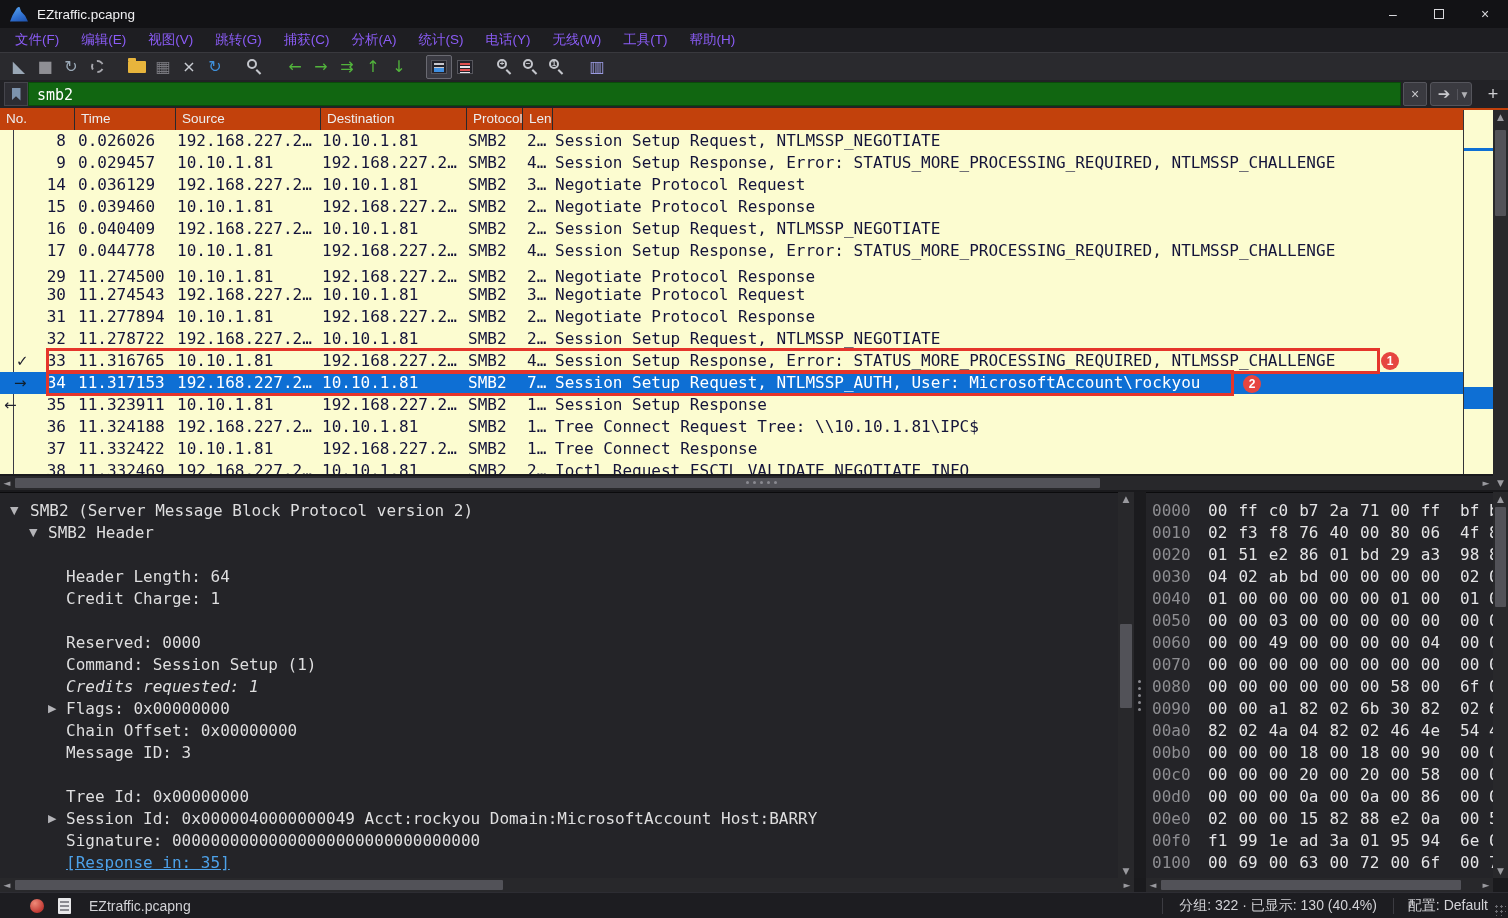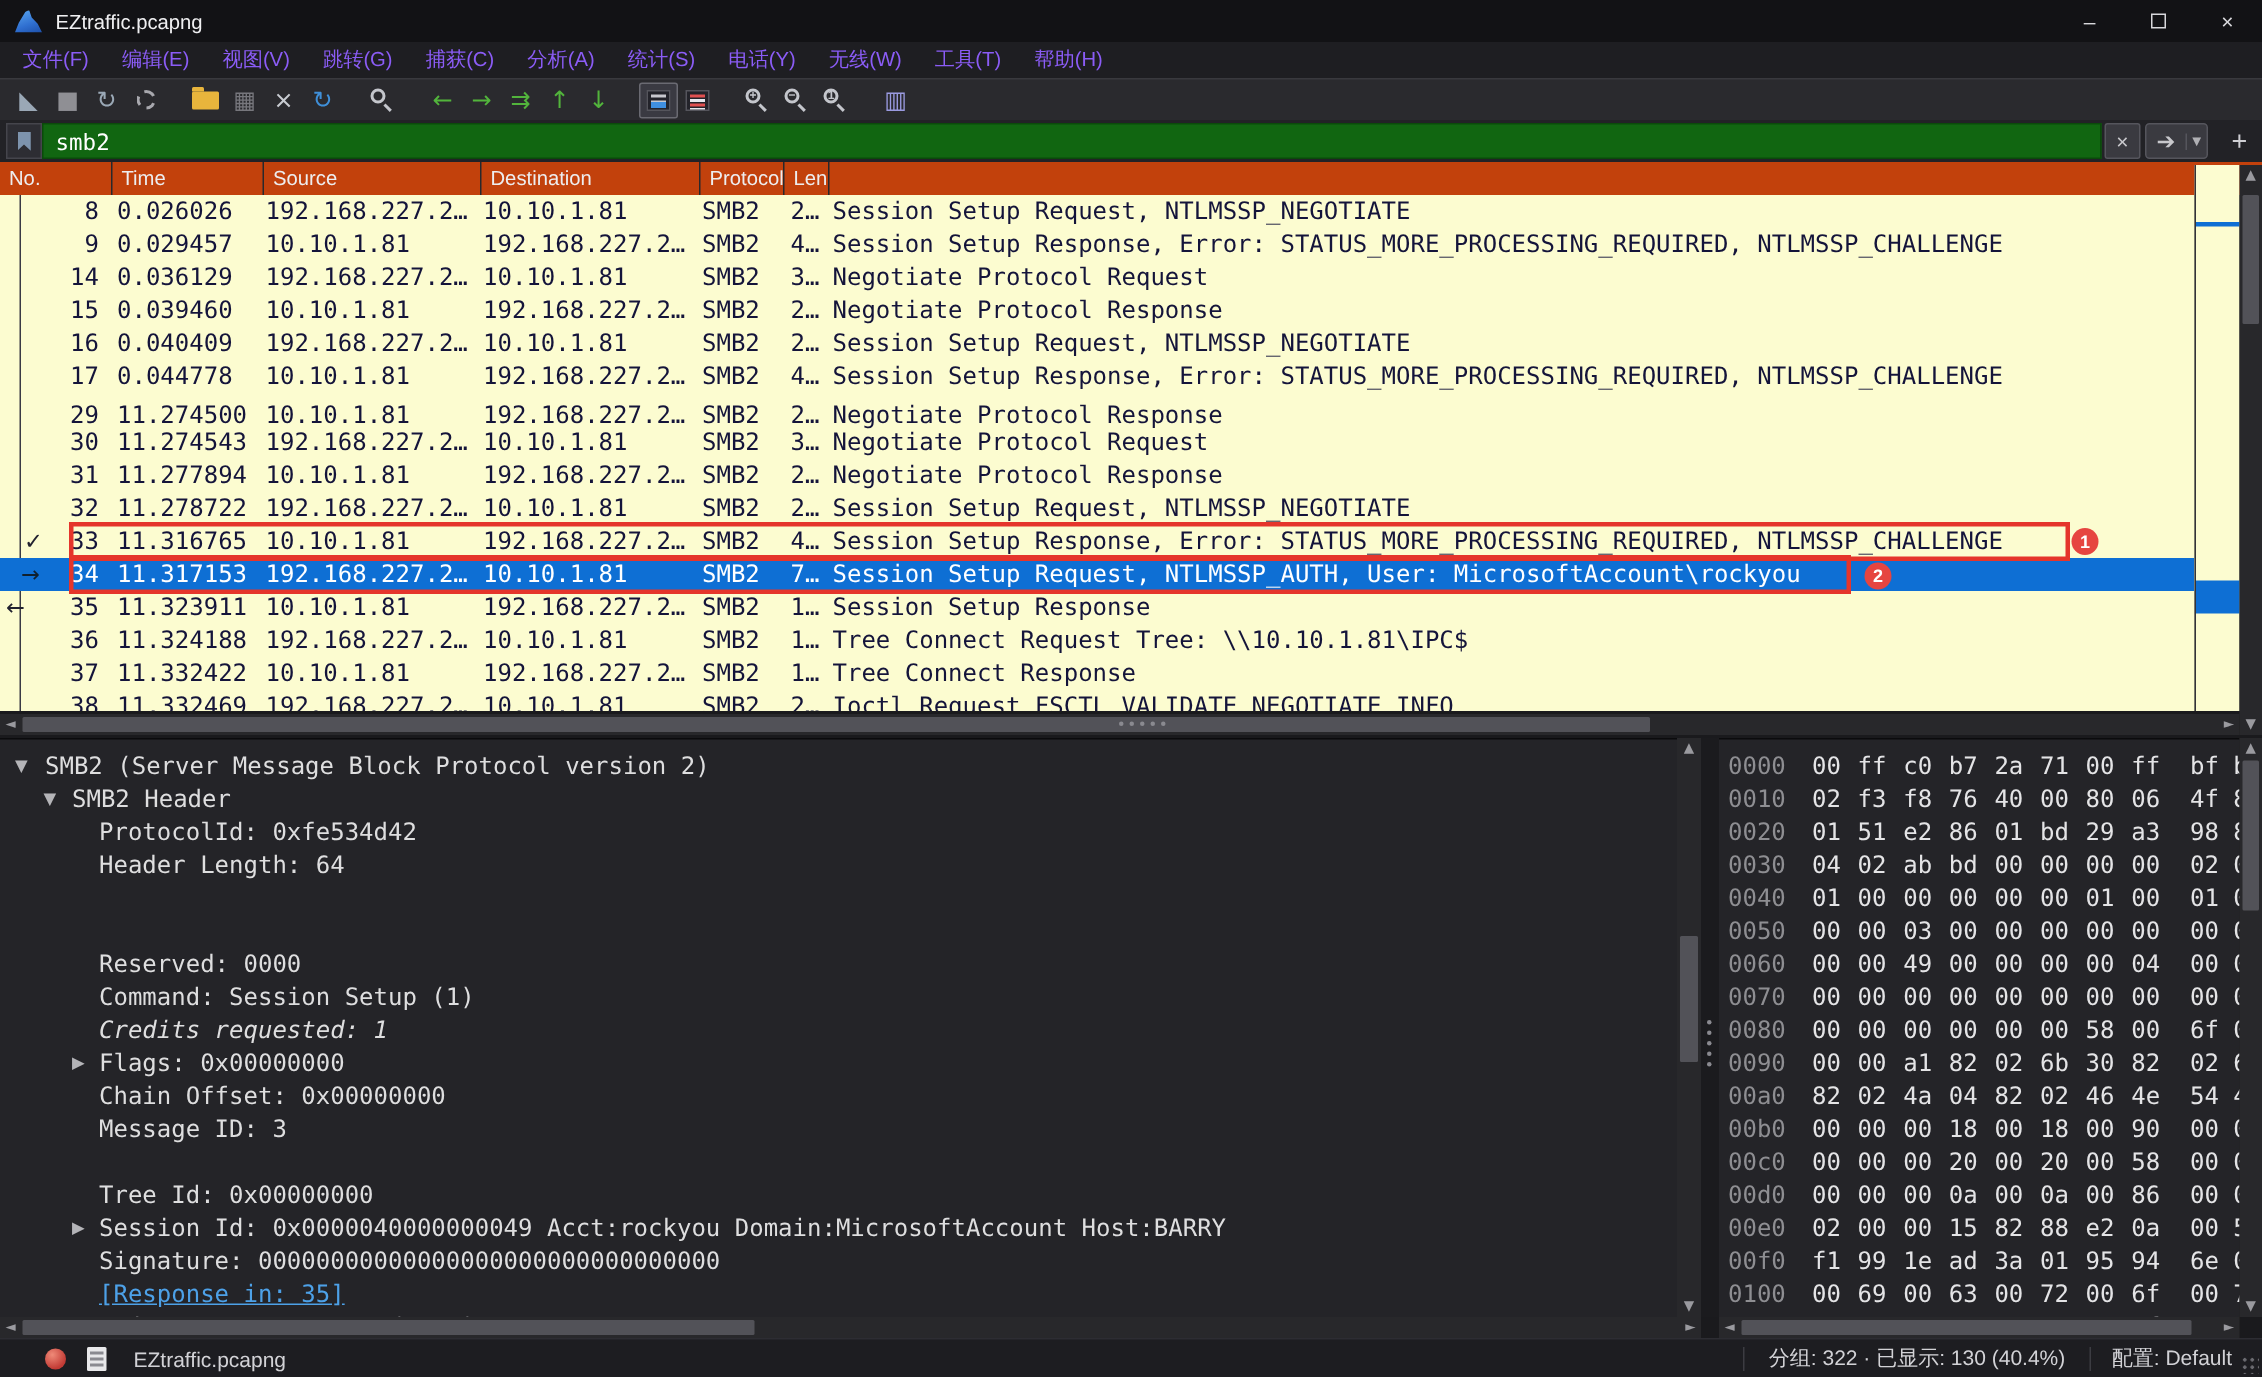--- a/index.html
+++ b/index.html
@@ -429,22 +429,22 @@
         <i></i>
         <i></i>
         <i></i>
         <i></i>
       </div>
   </div>
 
   <div class="abs detail-pane" id="detail-pane">
       <div class="dline" style="top: 7px;"><span class="exp" style="left: 10px;">▼</span><span class="dtext" style="left: 30px;">SMB2 (Server Message Block Protocol version 2)</span></div>
       <div class="dline" style="top: 29px;"><span class="exp" style="left: 29px;">▼</span><span class="dtext" style="left: 48px;">SMB2 Header</span></div>
-      <div class="dline" style="top: 51px;"><span class="dtext" style="left: 66px;">ProtocolId: 0xfe534d42</span></div>
       <div class="dline" style="top: 73px;"><span class="dtext" style="left: 66px;">Header Length: 64</span></div>
+      <div class="dline" style="top: 95px;"><span class="dtext" style="left: 66px;">Credit Charge: 1</span></div>
       <div class="dline" style="top: 139px;"><span class="dtext" style="left: 66px;">Reserved: 0000</span></div>
       <div class="dline" style="top: 161px;"><span class="dtext" style="left: 66px;">Command: Session Setup (1)</span></div>
       <div class="dline" style="top: 183px; font-style: italic;"><span class="dtext" style="left: 66px;">Credits requested: 1</span></div>
       <div class="dline" style="top: 205px;"><span class="exp" style="left: 48px;">▶</span><span class="dtext" style="left: 66px;">Flags: 0x00000000</span></div>
       <div class="dline" style="top: 227px;"><span class="dtext" style="left: 66px;">Chain Offset: 0x00000000</span></div>
       <div class="dline" style="top: 249px;"><span class="dtext" style="left: 66px;">Message ID: 3</span></div>
       <div class="dline" style="top: 293px;"><span class="dtext" style="left: 66px;">Tree Id: 0x00000000</span></div>
       <div class="dline" style="top: 315px;"><span class="exp" style="left: 48px;">▶</span><span class="dtext" style="left: 66px;">Session Id: 0x0000040000000049 Acct:rockyou Domain:MicrosoftAccount Host:BARRY</span></div>
       <div class="dline" style="top: 337px;"><span class="dtext" style="left: 66px;">Signature: 00000000000000000000000000000000</span></div>
       <div class="dline" style="top: 359px;"><span class="dtext link" style="left: 66px;">[Response in: 35]</span></div>

